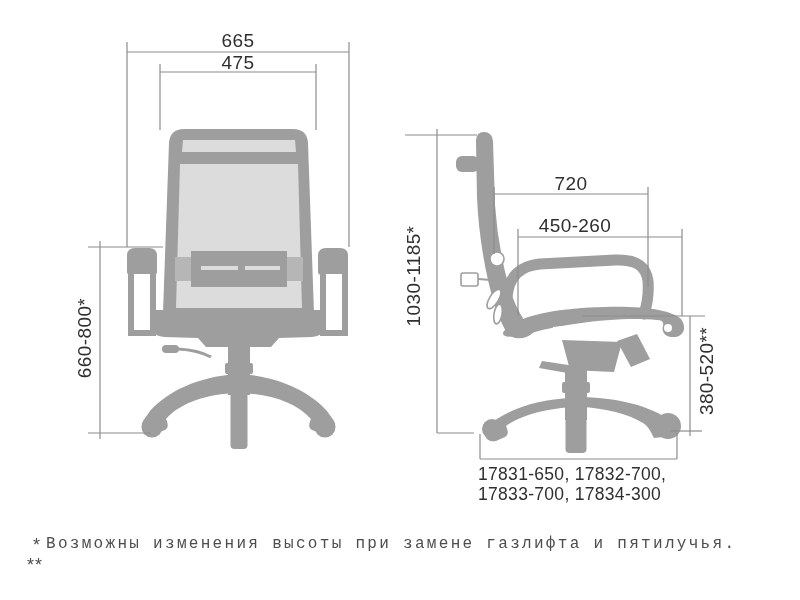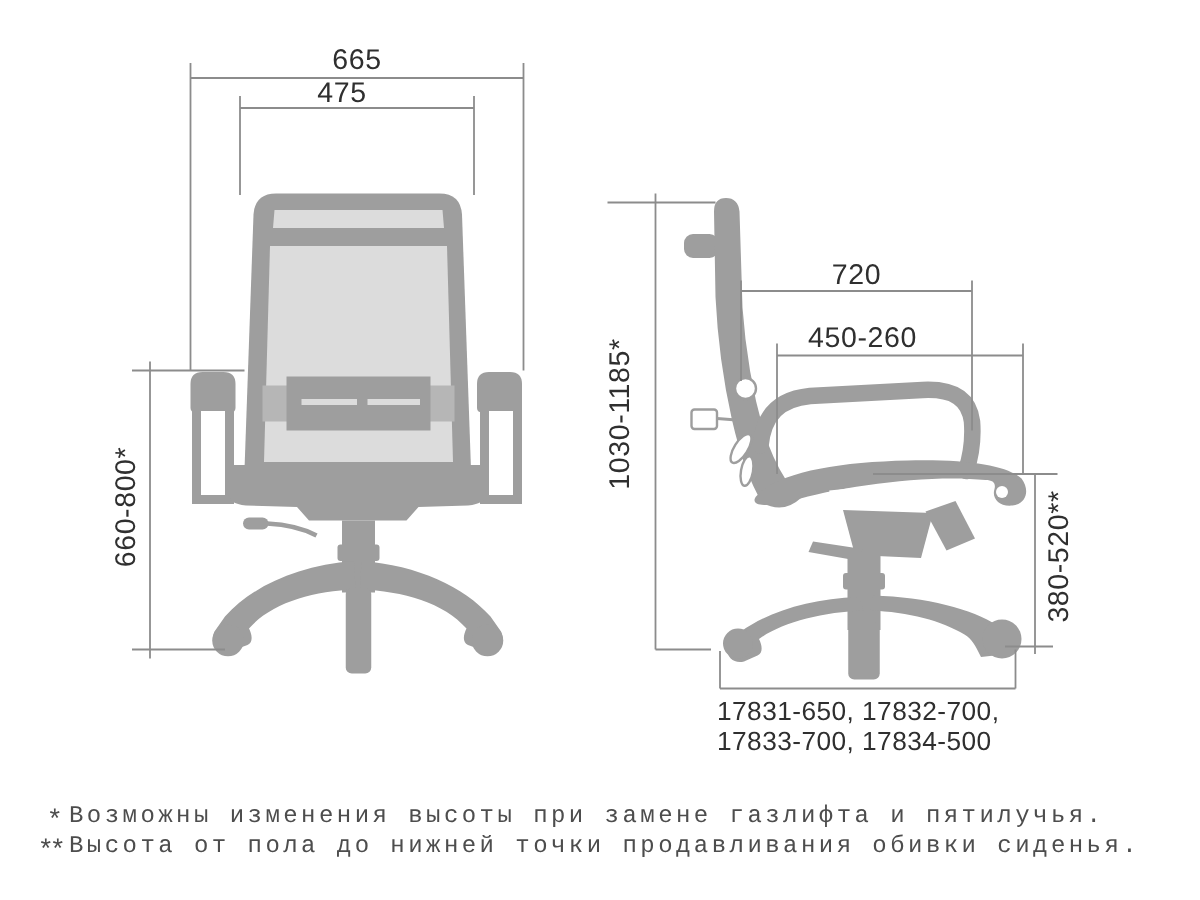--- a/index.html
+++ b/index.html
@@ -130,27 +130,26 @@
       <line x1="690" y1="316" x2="690" y2="436"></line>
       <line x1="670" y1="431" x2="702" y2="431"></line>
 
       <line x1="480" y1="434" x2="480" y2="459"></line>
       <line x1="677" y1="433" x2="677" y2="459"></line>
       <line x1="480" y1="459" x2="677" y2="459"></line>
     </g>
   </svg>
 
   <span class="dim-label" style="left:238px;top:41px">665</span>
-  <span class="dim-label" style="left:228px;top:63px">475</span>
+  <span class="dim-label" style="left:238px;top:63px">475</span>
   <span class="dim-label vert" style="left:85px;top:338px">660-800*</span>
   <span class="dim-label vert" style="left:414px;top:276px">1030-1185*</span>
   <span class="dim-label" style="left:571px;top:184px">720</span>
   <span class="dim-label" style="left:575px;top:226px">450-260</span>
   <span class="dim-label vert" style="left:707px;top:371px">380-520**</span>
 
   <span class="model-label" style="left:478px;top:464px">17831-650, 17832-700,</span>
-  <span class="model-label" style="left:478px;top:484px">17833-700, 17834-500</span>
+  <span class="model-label" style="left:478px;top:484px">17833-700, 17834-300</span>
 
   <span class="note-marker" style="left:33px;top:535px">*</span>
   <span class="note-text" style="left:46px;top:535px">Возможны изменения высоты при замене газлифта и пятилучья.</span>
   <span class="note-marker" style="left:27px;top:555px">**</span>
-  <span class="note-text" style="left:46px;top:555px">Высота от пола до нижней точки продавливания обивки сиденья.</span>
 </div>
 
 </body></html>

